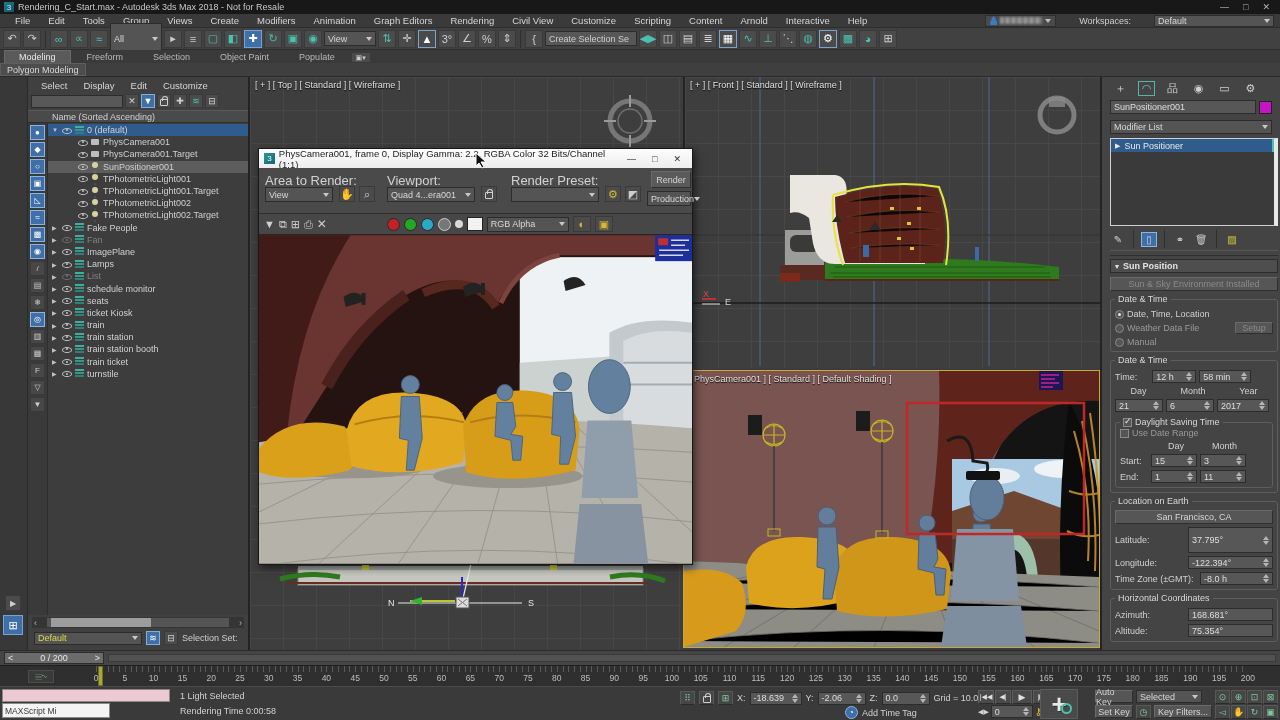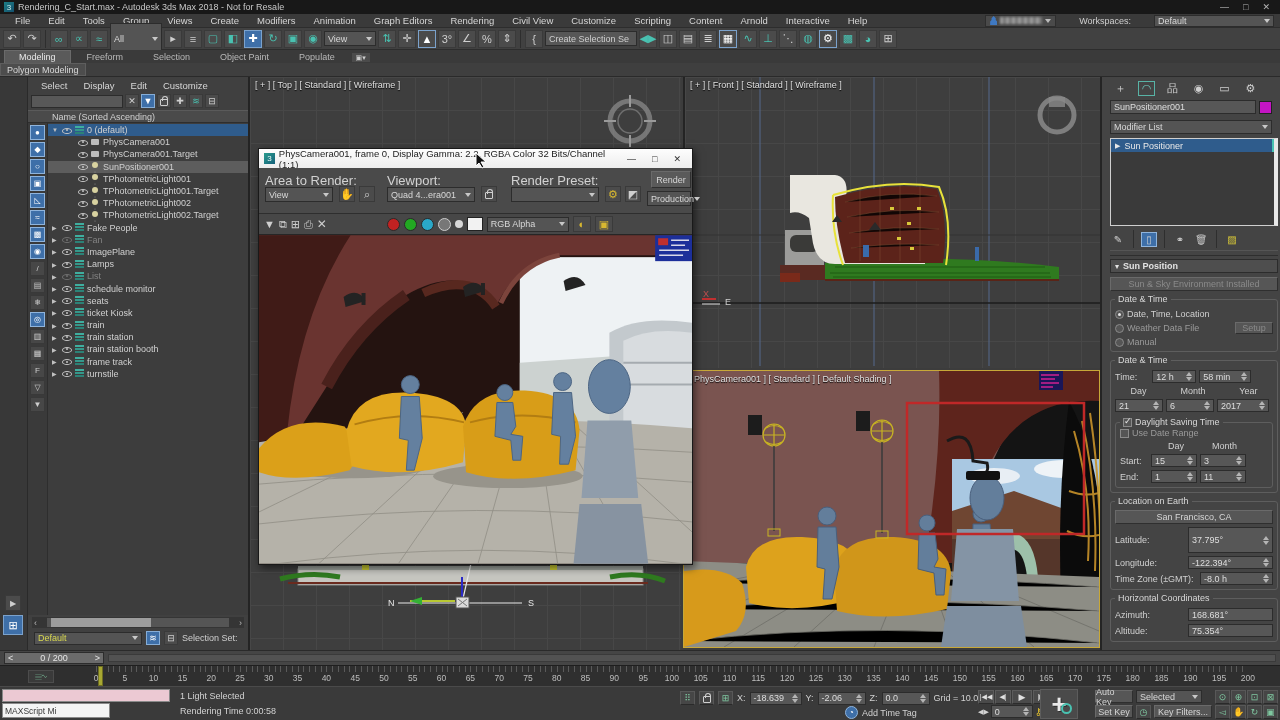--- a/index.html
+++ b/index.html
@@ -393,21 +393,21 @@
           <div class="xrow a-right">
           <span class="arrow"></span>
           <span class="eye"></span>
           <span class="ticon"></span>
           <span class="xlabel">train station booth</span>
         </div>
           <div class="xrow a-right">
           <span class="arrow"></span>
           <span class="eye"></span>
           <span class="ticon"></span>
-          <span class="xlabel">frame track</span>
+          <span class="xlabel">train ticket</span>
         </div>
           <div class="xrow a-right">
           <span class="arrow"></span>
           <span class="eye"></span>
           <span class="ticon"></span>
           <span class="xlabel">turnstile</span>
         </div>
         </div>
     </div>
     <div id="xscroll">

